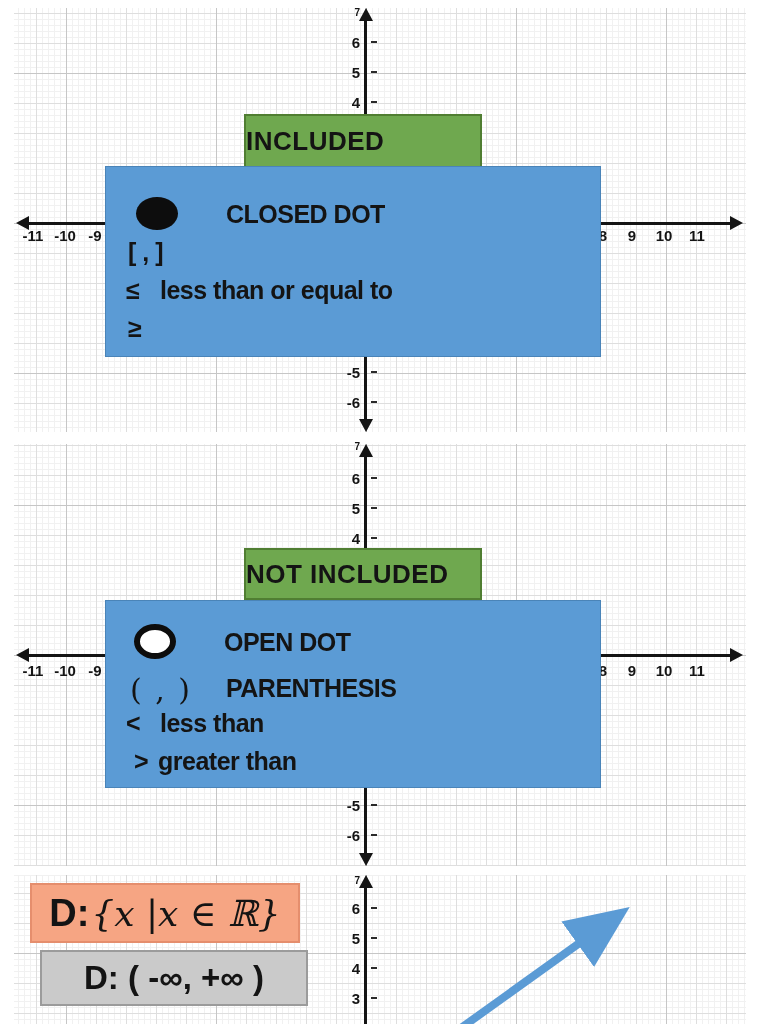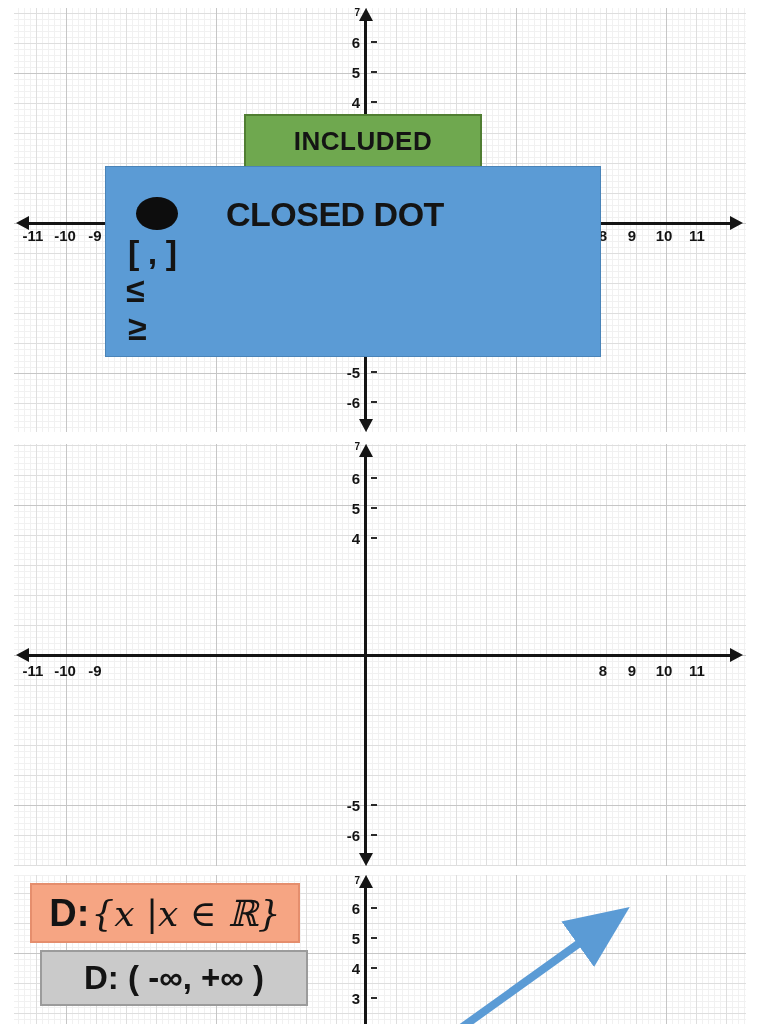--- a/index.html
+++ b/index.html
@@ -21,24 +21,24 @@
   .yaxis{position:absolute;width:3px;background:#141414;left:350px}
   .arr{position:absolute;width:0;height:0}
   .arr-l{border-top:7px solid transparent;border-bottom:7px solid transparent;border-right:13px solid #141414}
   .arr-r{border-top:7px solid transparent;border-bottom:7px solid transparent;border-left:13px solid #141414}
   .arr-u{border-left:7px solid transparent;border-right:7px solid transparent;border-bottom:13px solid #141414;left:345px}
   .arr-d{border-left:7px solid transparent;border-right:7px solid transparent;border-top:13px solid #141414;left:345px}
   .xt{position:absolute;font-weight:bold;font-size:15px;color:#141414;transform:translateX(-50%);white-space:nowrap}
   .yt{position:absolute;font-weight:bold;font-size:15px;color:#141414;transform:translate(-100%,-50%);white-space:nowrap}
   .yt.tiny{font-size:10px}
   .ydash{position:absolute;width:6px;height:2px;background:#2a2a2a}
-  .badge{position:absolute;display:flex;align-items:center;justify-content:center;
+  .badge{position:absolute;display:flex;align-items:center;
     background:#6FA84F;border:2px solid #507E32;color:#141414;font-weight:bold;font-size:26px;letter-spacing:.5px}
   .bluebox{position:absolute;background:#5B9BD5;border:1px solid #4a84b8}
-  .bx{position:absolute;transform:translateY(-50%);color:#141414;font-weight:bold;font-size:34px;
+  .bx{position:absolute;transform:translateY(-50%);color:#141414;font-weight:bold;font-size:25px;
     letter-spacing:-.5px;white-space:nowrap}
   .bx.thin{font-weight:400;font-size:30px;font-family:"DejaVu Serif",serif;letter-spacing:2px}
   .dot-closed{position:absolute;width:42px;height:33px;background:#0d0d0d;border-radius:50%}
   .dot-open{position:absolute;width:42px;height:35px;background:#fff;border:6px solid #0d0d0d;border-radius:50%}
   .dombox{position:absolute;display:flex;align-items:center;justify-content:center;white-space:nowrap}
   .dom-set{background:#F6A583;border:2px solid #E58E6D;color:#141414}
   .dom-int{background:#CACACA;border:2px solid #9B9B9B;color:#141414}
   .dpre{font-weight:bold;font-size:38px}
   .dmath{font-family:"DejaVu Serif",serif;font-style:italic;font-size:36px;margin-left:2px}
   .dint{font-weight:bold;font-size:33px}
@@ -77,20 +77,21 @@
 
   <div class="badge" style="left:230px;top:106px;width:238px;height:54px">
     <span>INCLUDED</span>
   </div>
 
   <div class="bluebox" style="left:91px;top:158px;width:496px;height:191px">
     <div class="dot-closed" style="left:30px;top:30px"></div>
     <span class="bx" style="left:120px;top:47px">CLOSED DOT</span>
     <span class="bx" style="left:22px;top:85px">[ , ]</span>
     <span class="bx" style="left:20px;top:123px">≤</span>
+    <span class="bx" style="left:54px;top:123px">less than or equal to</span>
     <span class="bx" style="left:22px;top:161px">≥</span>
   </div>
 </div>
 
 <div class="panel" id="p2">
   <div class="xaxis" style="left:8px;top:210px;width:712px"></div>
   <div class="arr arr-l" style="left:2px;top:204px"></div>
   <div class="arr arr-r" style="left:716px;top:204px"></div>
   <div class="yaxis" style="top:10px;height:402px"></div>
   <div class="arr arr-u" style="top:0"></div>
@@ -109,21 +110,34 @@
       <span class="yt" style="left: 346px; top: 64px;">5</span>
       <div class="ydash" style="left: 357px; top: 63px;"></div>
       <span class="yt" style="left: 346px; top: 94px;">4</span>
       <div class="ydash" style="left: 357px; top: 93px;"></div>
       <span class="yt" style="left: 346px; top: 361px;">-5</span>
       <div class="ydash" style="left: 357px; top: 360px;"></div>
       <span class="yt" style="left: 346px; top: 391px;">-6</span>
       <div class="ydash" style="left: 357px; top: 390px;"></div>
     </div>
 
+  <div class="badge" style="left:230px;top:104px;width:238px;height:52px">
+    <span>NOT INCLUDED</span>
+  </div>
 
+  <div class="bluebox" style="left:91px;top:156px;width:496px;height:188px">
+    <div class="dot-open" style="left:28px;top:23px"></div>
+    <span class="bx" style="left:118px;top:41px">OPEN DOT</span>
+    <span class="bx thin" style="left:24px;top:88px">( , )</span>
+    <span class="bx" style="left:120px;top:87px">PARENTHESIS</span>
+    <span class="bx" style="left:20px;top:122px">&lt;</span>
+    <span class="bx" style="left:54px;top:122px">less than</span>
+    <span class="bx" style="left:28px;top:160px">&gt;</span>
+    <span class="bx" style="left:52px;top:160px">greater than</span>
+  </div>
 </div>
 
 <div class="panel" id="p3">
   <div class="yaxis" style="top:8px;height:141px"></div>
   <div class="arr arr-u" style="top:0"></div>
   <div id="p3-ticks">
       <span class="yt tiny" style="left: 346px; top: 5px;">7</span>
       <span class="yt" style="left: 346px; top: 33px;">6</span>
       <div class="ydash" style="left: 357px; top: 32px;"></div>
       <span class="yt" style="left: 346px; top: 63px;">5</span>

